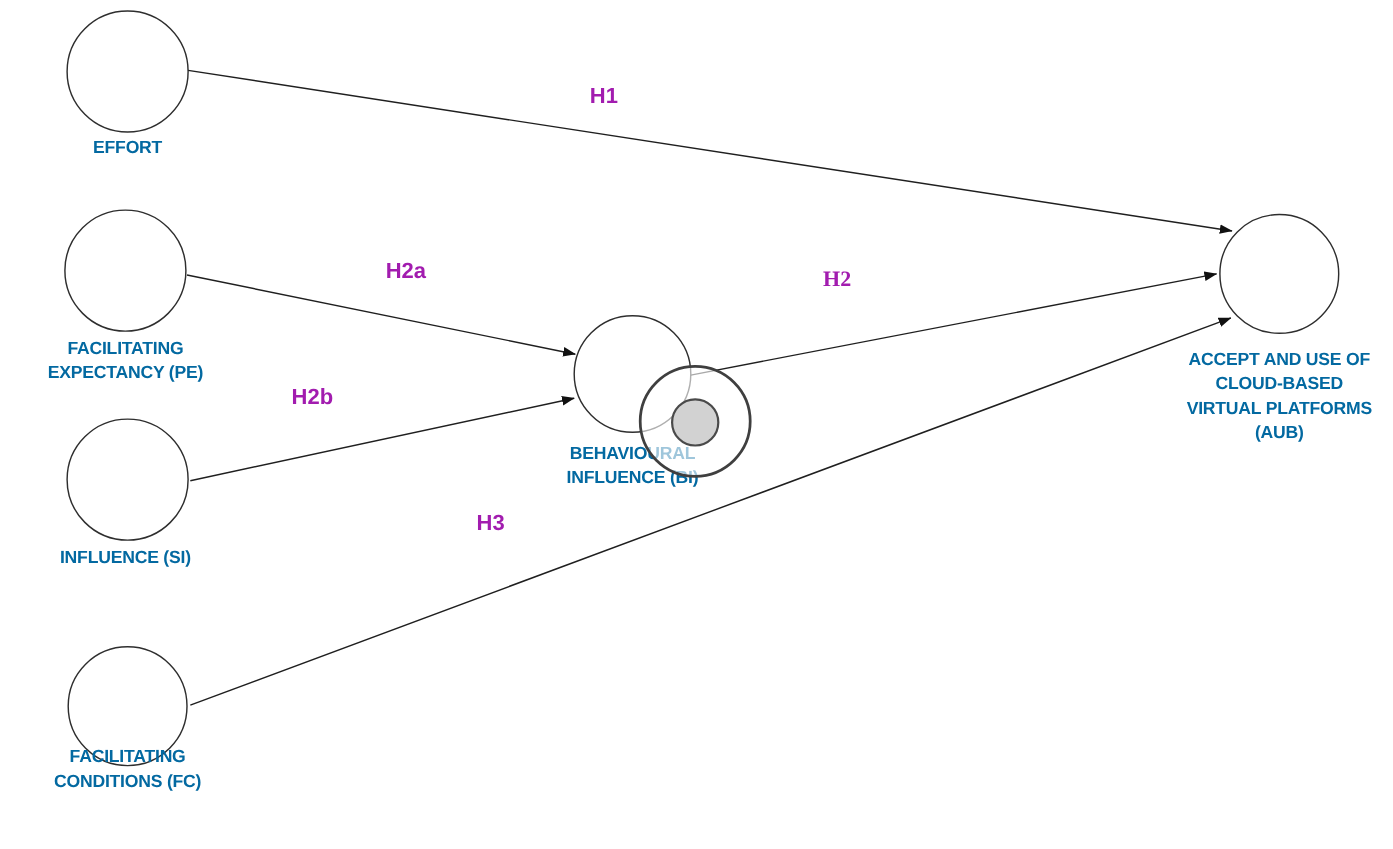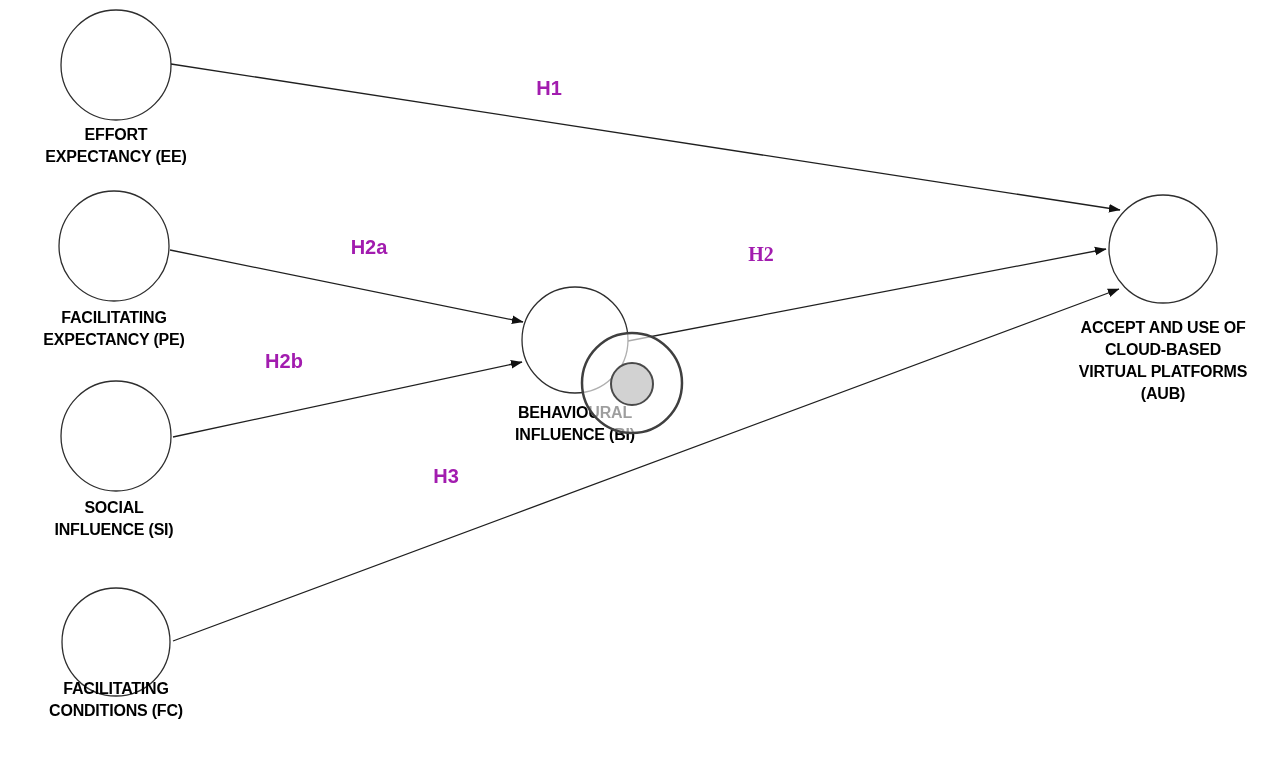--- a/index.html
+++ b/index.html
@@ -10,21 +10,21 @@
     overflow:hidden;
     font-family:"Liberation Sans",sans-serif;
   }
   svg.layer{position:absolute;left:0;top:0;}
   #base-layer{z-index:1;}
   #overlay-layer{z-index:3;pointer-events:none;}
   .labels{position:absolute;left:0;top:0;width:100%;height:100%;z-index:2;pointer-events:none;}
   .node-label{
     position:absolute;width:220px;text-align:center;
     font-weight:700;font-size:16px;line-height:22px;
-    color:#000000;letter-spacing:-0.2px;
+    color:#0369a1;letter-spacing:-0.2px;
   }
   .node-label span{display:block;}
   .hyp-label{
     position:absolute;width:90px;text-align:center;
     font-weight:700;font-size:20px;line-height:24px;color:#a21caf;
   }
   circle.node{fill:#ffffff;stroke:#2e2e2e;stroke-width:1.3;}
   line.connector{stroke:#1f1f1f;stroke-width:1.3;}
   #indicator-ring{fill:rgba(255,255,255,0.62);stroke:#3f3f3f;stroke-width:2.5;}
   #indicator-dot{fill:#d2d2d2;stroke:#4a4a4a;stroke-width:2;}
@@ -52,30 +52,28 @@
     <line class="connector" x1="170" y1="250" x2="523" y2="322" marker-end="url(#arrowhead)"></line>
     <line class="connector" x1="173" y1="437" x2="522" y2="362" marker-end="url(#arrowhead)"></line>
     <line class="connector" x1="628" y1="341" x2="1106" y2="249" marker-end="url(#arrowhead)"></line>
     <line class="connector" x1="173" y1="641" x2="1119" y2="289" marker-end="url(#arrowhead)"></line>
   </svg>
 
   <div class="labels">
 
     <div class="node-label" style="left:6px;top:124px;">
       <span>EFFORT</span>
-      <span>EXPECTANCY (EE)</span>
     </div>
 
     <div class="node-label" style="left:4px;top:307px;">
       <span>FACILITATING</span>
       <span>EXPECTANCY (PE)</span>
     </div>
 
     <div class="node-label" style="left:4px;top:497px;">
-      <span>SOCIAL</span>
       <span>INFLUENCE (SI)</span>
     </div>
 
     <div class="node-label" style="left:6px;top:678px;">
       <span>FACILITATING</span>
       <span>CONDITIONS (FC)</span>
     </div>
 
     <div class="node-label" style="left:465px;top:402px;">
       <span>BEHAVIOURAL</span>

